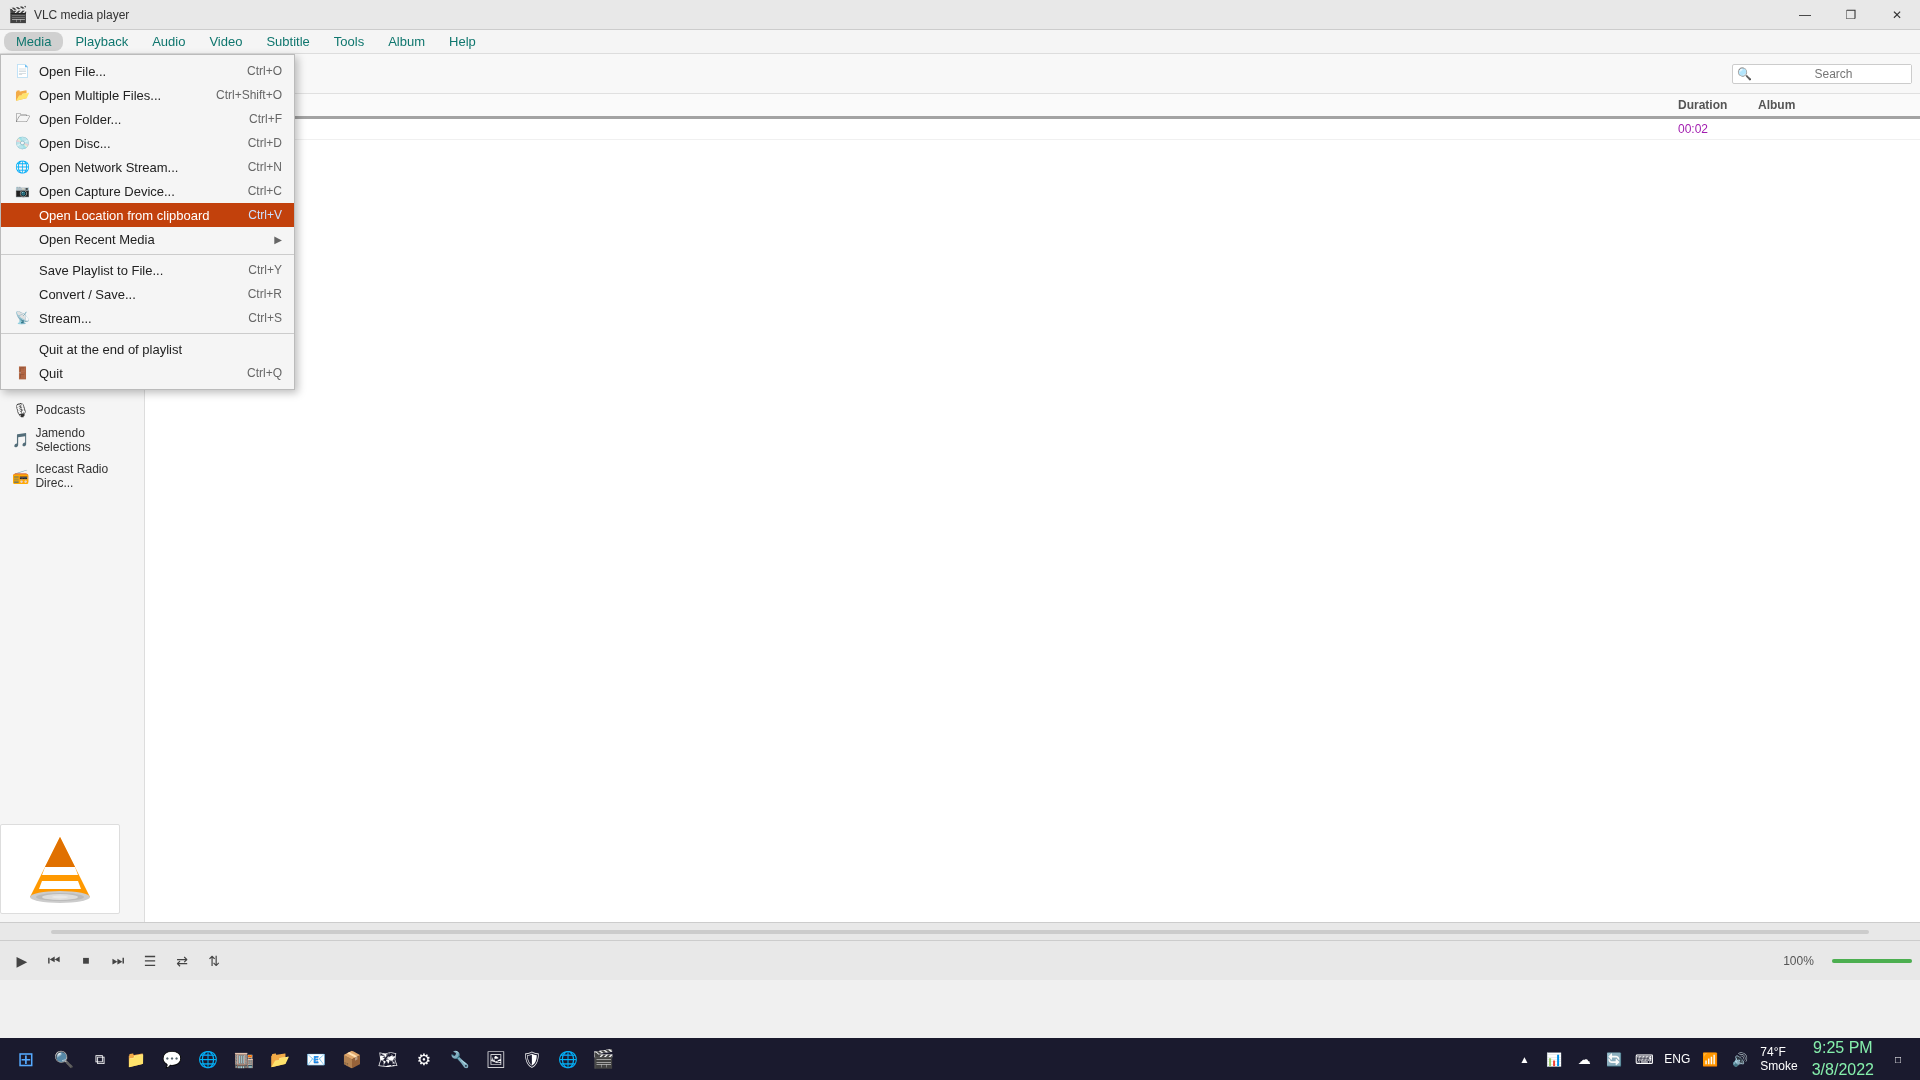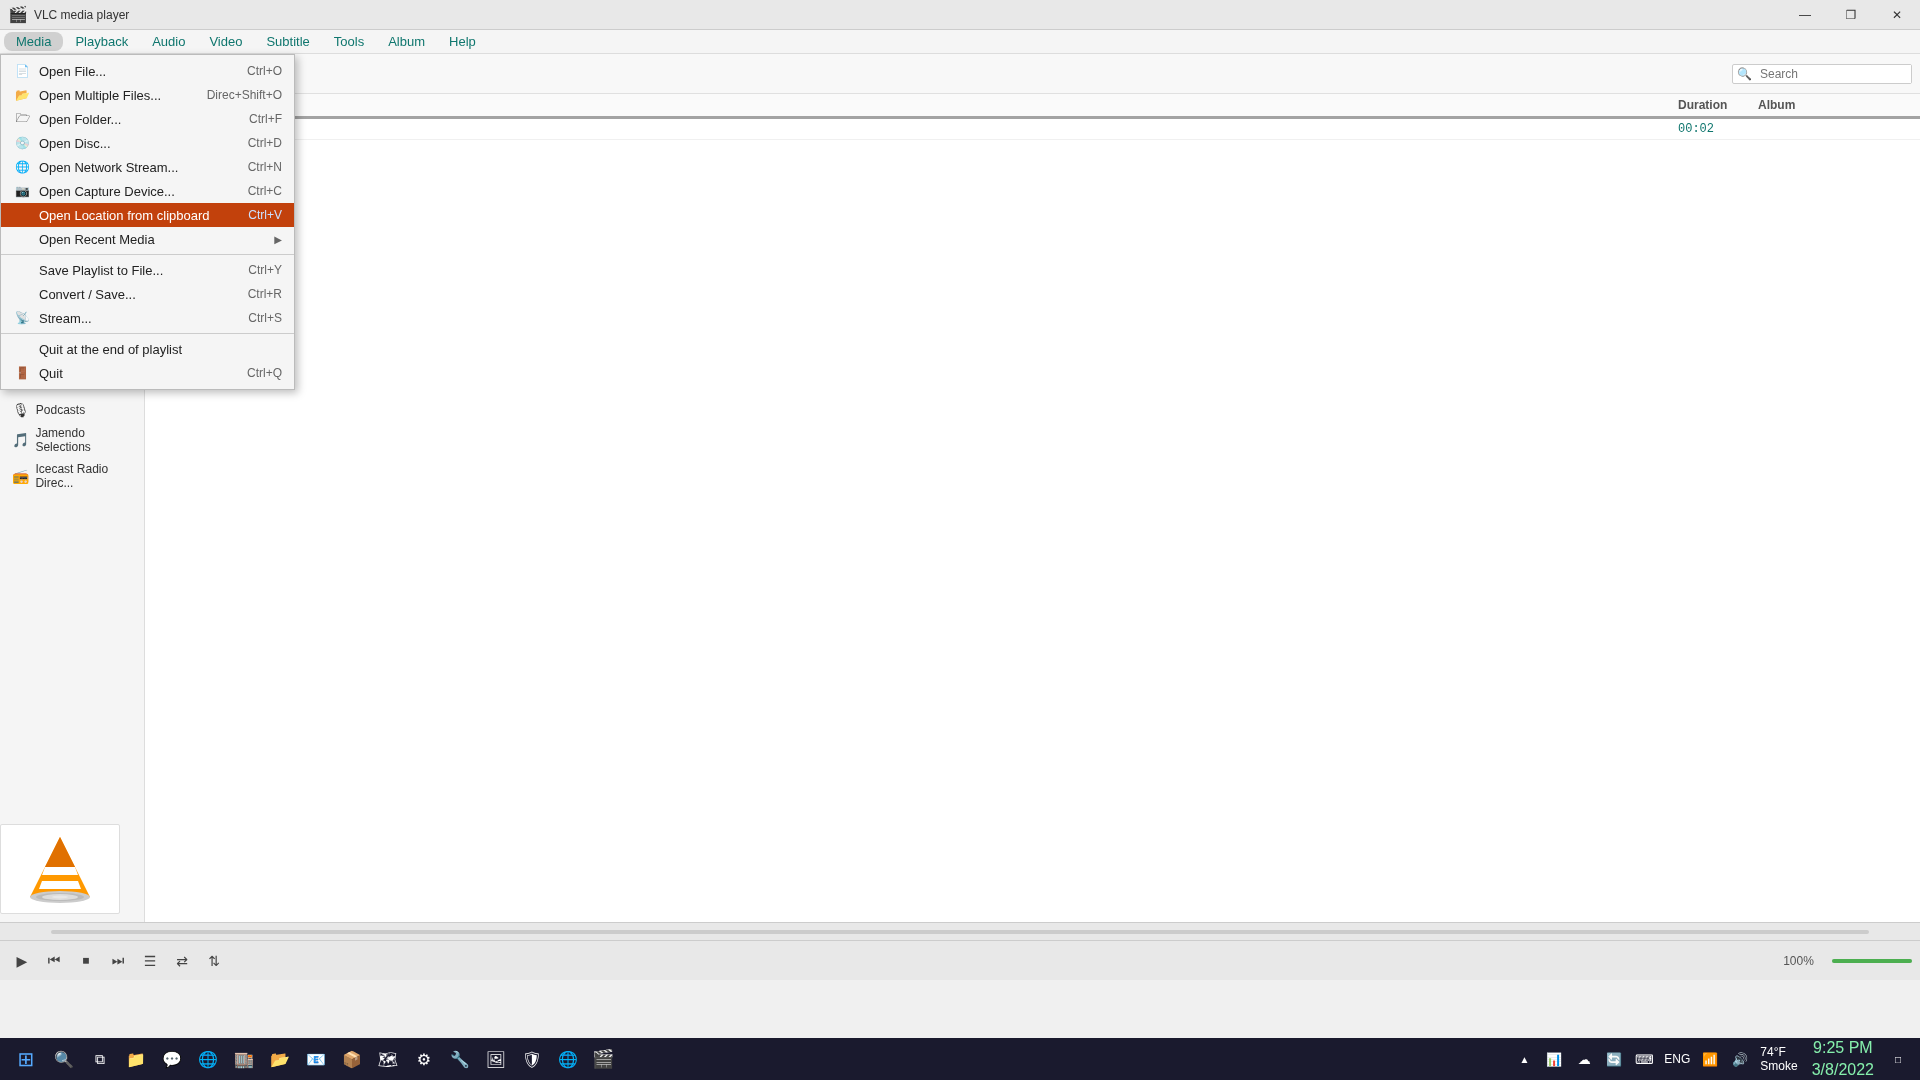--- a/index.html
+++ b/index.html
@@ -126,20 +126,21 @@
       color: #666;
       font-size: 12px;
     }
     #playlist-header input[type=text] {
       border: none;
       outline: none;
       font-size: 12px;
       width: 100%;
       padding: 2px 4px;
       color: #999;
+      text-align: center;
     }
 
     
     #column-headers {
       display: flex;
       padding: 4px 12px;
       border-bottom: 3px solid #a3a3a3;
       background: #fafafa;
       font-size: 12px;
       color: #555;
@@ -151,21 +152,21 @@
 
     
     .playlist-row {
       display: flex;
       padding: 3px 12px;
       font-size: 12px;
       border-bottom: 1px solid #f0f0f0;
       align-items: center;
     }
     .row-title { flex: 1; }
-    .row-duration { width: 80px; color: #0f766e; font-family: Liberation Mono, monospace; }
+    .row-duration { width: 80px; color: #a21caf; }
     .row-album { width: 150px; color: #555; }
 
     
     #vlc-thumbnail {
       position: absolute;
       bottom: 0;
       left: 0;
       width: 120px;
       height: 90px;
       background: #fff;
@@ -402,21 +403,21 @@
 
   <div class="menu-entry">
     <span class="menu-icon">📄</span>
     <span class="menu-label">Open File...</span>
     <span class="menu-shortcut">Ctrl+O</span>
   </div>
 
   <div class="menu-entry">
     <span class="menu-icon">📂</span>
     <span class="menu-label">Open Multiple Files...</span>
-    <span class="menu-shortcut">Direc+Shift+O</span>
+    <span class="menu-shortcut">Ctrl+Shift+O</span>
   </div>
 
   <div class="menu-entry">
     <span class="menu-icon">🗁</span>
     <span class="menu-label">Open Folder...</span>
     <span class="menu-shortcut">Ctrl+F</span>
   </div>
 
   <div class="menu-entry">
     <span class="menu-icon">💿</span>

